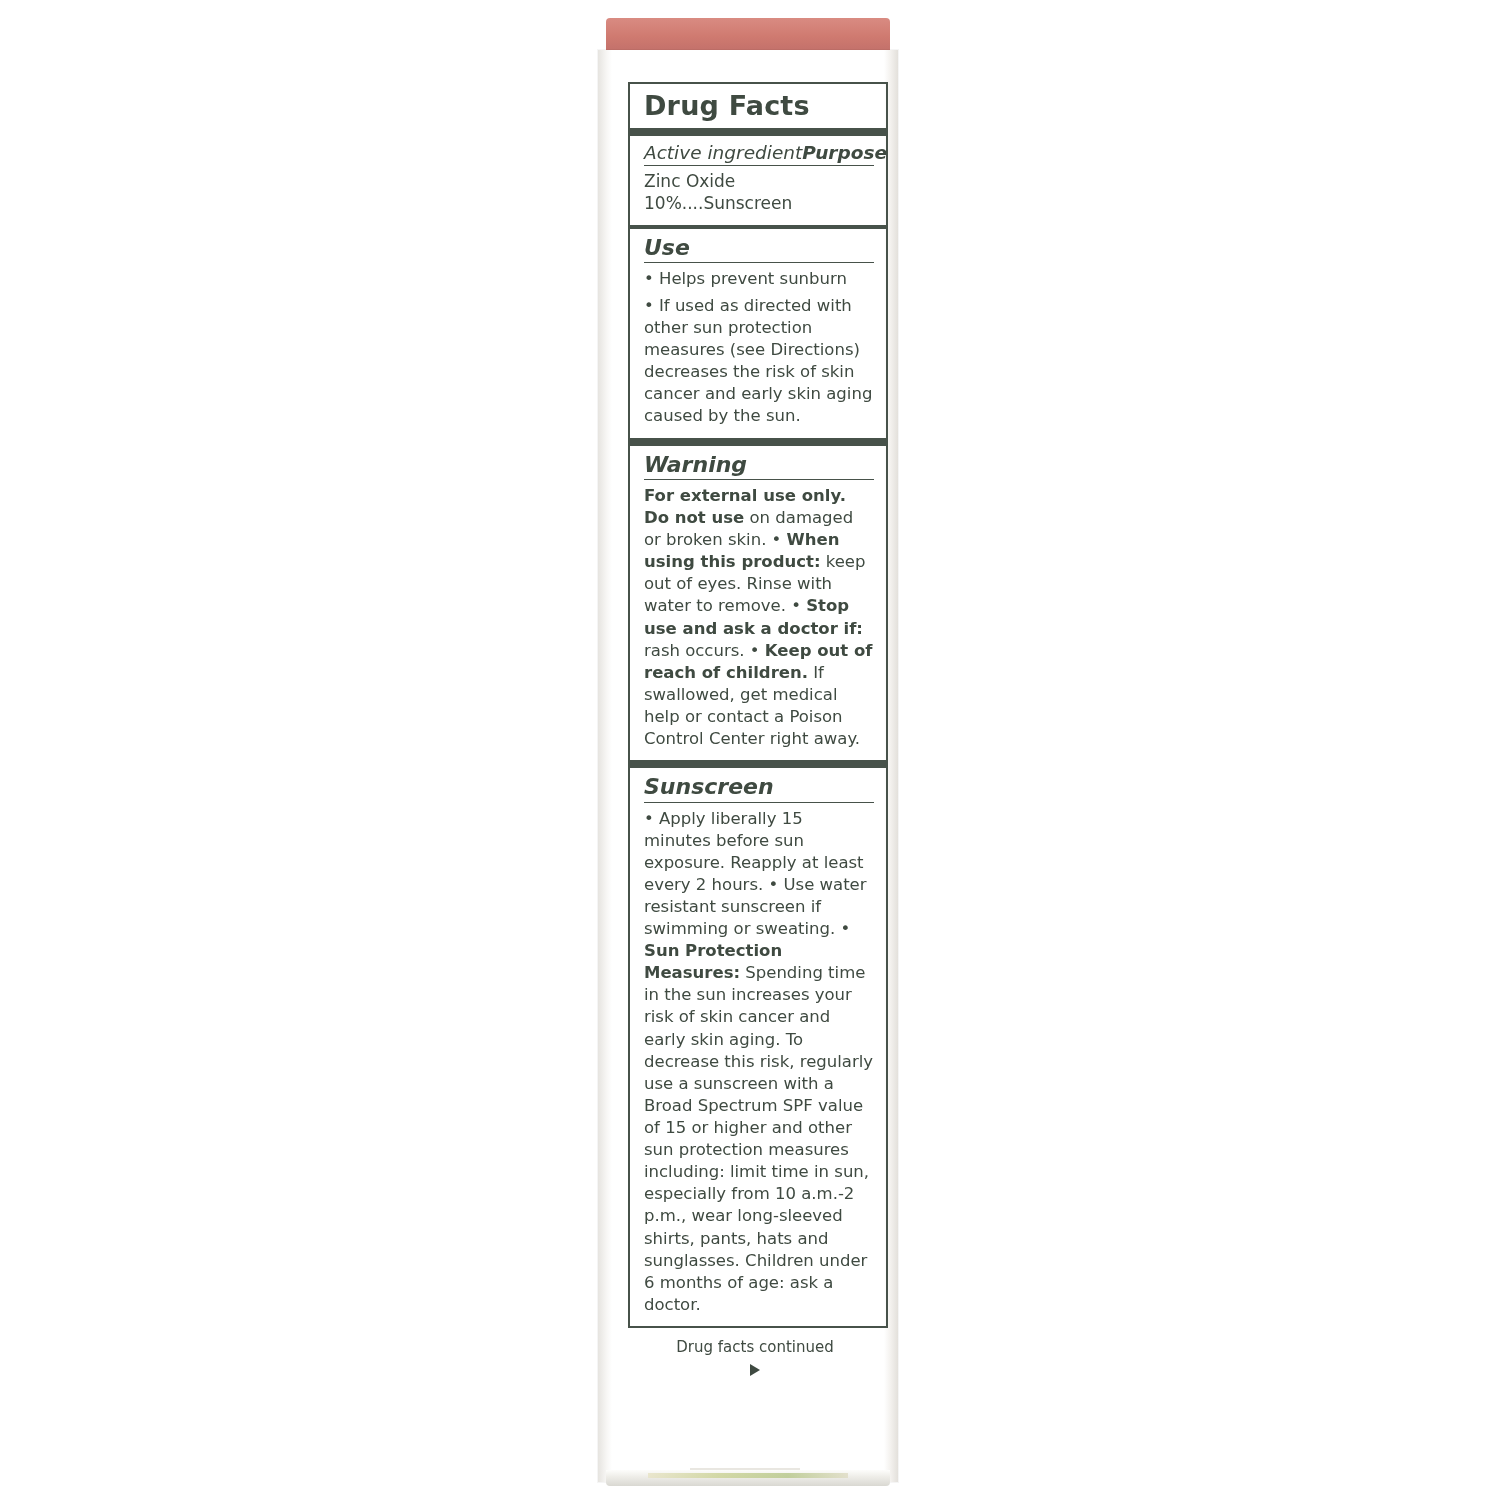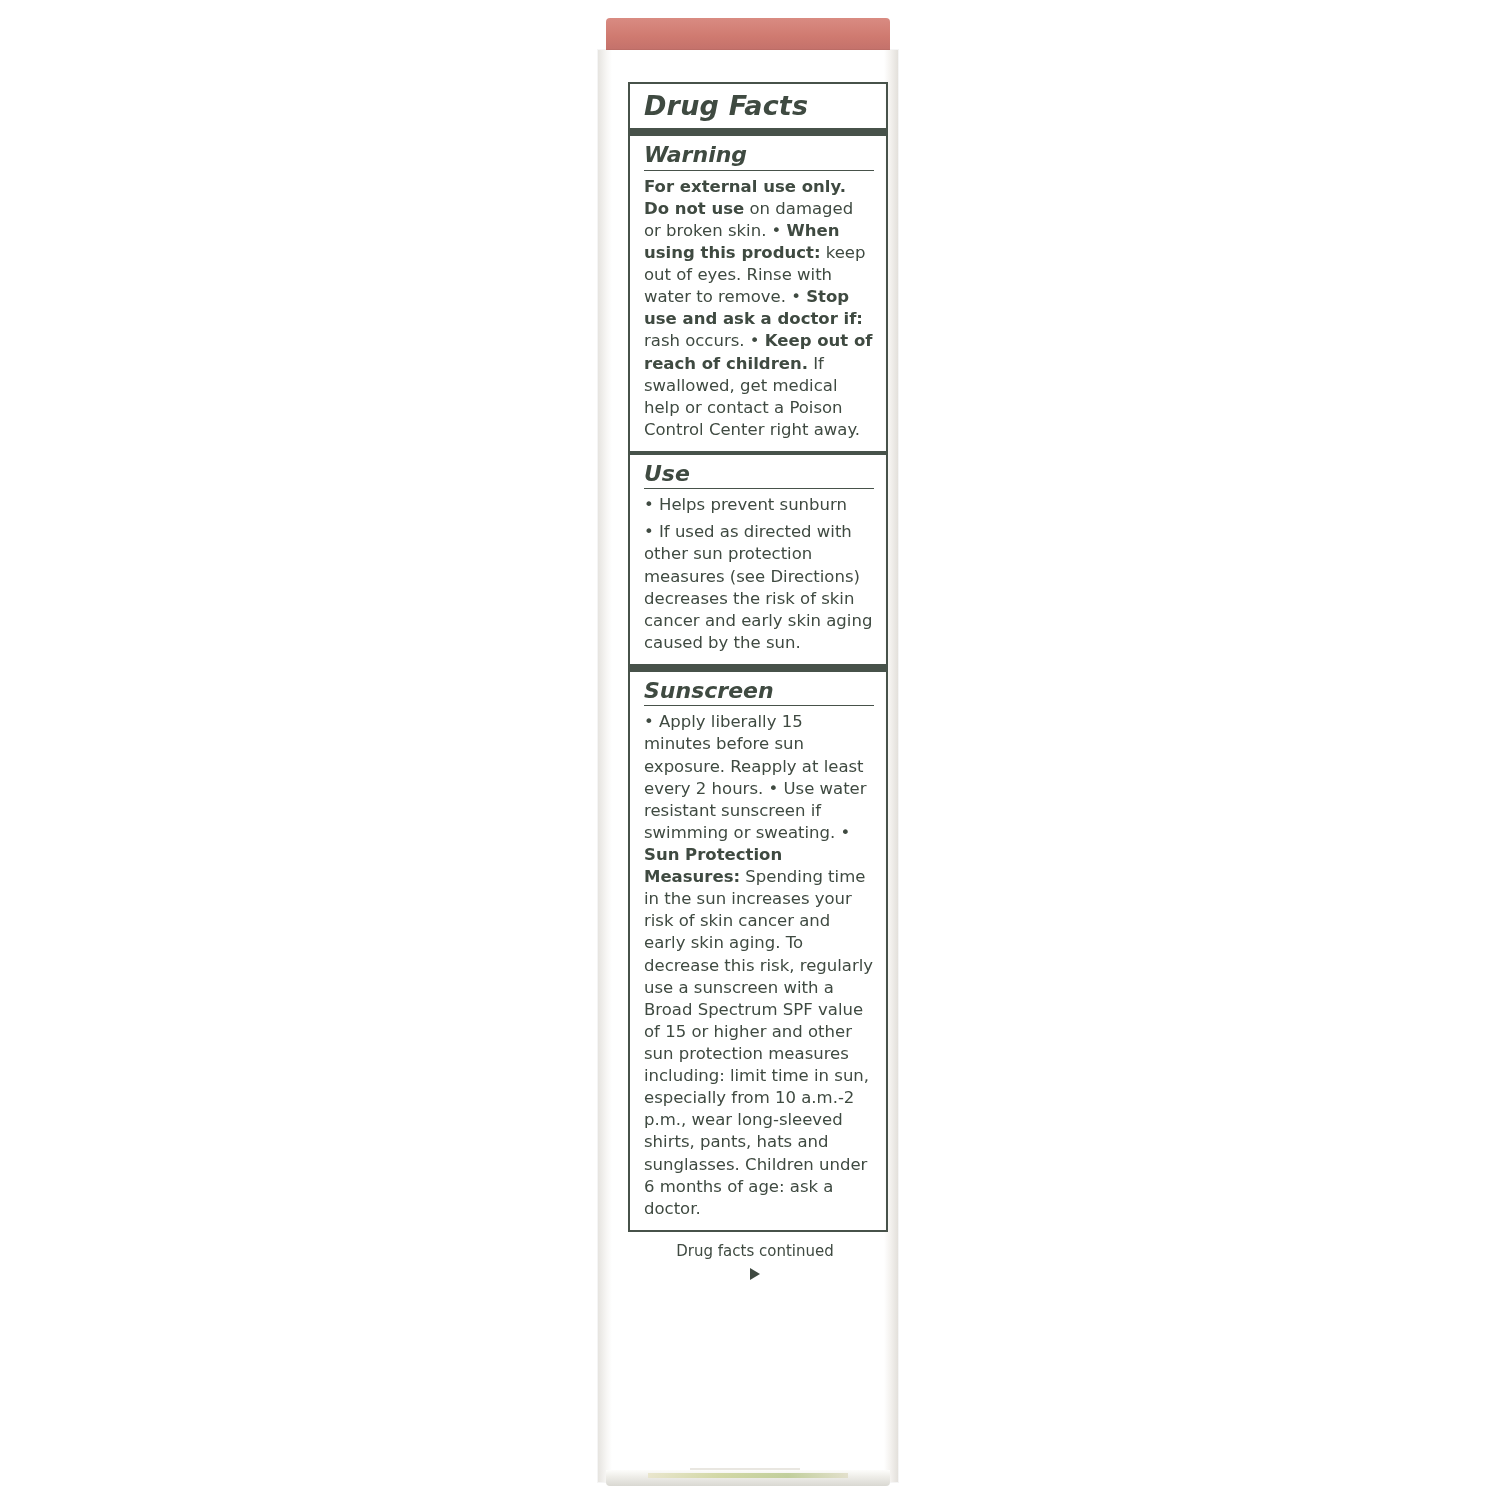--- a/index.html
+++ b/index.html
@@ -96,21 +96,20 @@
   .df-box {
     border: 2.5px solid #47524a;
     box-sizing: border-box;
   }
   .df-title-box {
     padding: 8px 10px 8px 14px;
   }
   .df-title {
     font-family: "DejaVu Sans", sans-serif;
     font-weight: bold;
-    font-style: italic;
     font-size: 27px;
     letter-spacing: 0.2px;
     color: #3f4a41;
     line-height: 1.05;
   }
   .df-section {
     border-left: 2.5px solid #47524a;
     border-right: 2.5px solid #47524a;
     border-bottom: 2.5px solid #47524a;
     box-sizing: border-box;
@@ -203,33 +202,40 @@
   <div class="box-bottom-notch"></div>
   <div class="box-bottom-edge"></div>
   <div class="box-bottom-strip"></div>
 
   <div class="drug-facts">
 
     <div class="df-box df-title-box">
       <div class="df-title">Drug Facts</div>
     </div>
 
-
     <div class="df-section thick-top">
-      <div class="sec-head">Warning</div>
-      <div class="body-text"><b>For external use only. Do not use</b> on damaged or broken skin. • <b>When using this product:</b> keep out of eyes. Rinse with water to remove. • <b>Stop use and ask a doctor if:</b> rash occurs. • <b>Keep out of reach of children.</b> If swallowed, get medical help or contact a Poison Control Center right away.</div>
+      <div class="hdr-row">
+        <span class="hdr-italic">Active ingredient</span>
+        <span class="hdr-italic bold">Purpose</span>
+      </div>
+      <div class="ingredient-line">Zinc Oxide 10%....Sunscreen</div>
     </div>
 
     <div class="df-section hair-top">
       <div class="sec-head">Use</div>
       <div class="bullet-line">• Helps prevent sunburn</div>
       <div class="bullet-line">• If used as directed with other sun protection measures (see Directions) decreases the risk of skin cancer and early skin aging caused by the sun.</div>
     </div>
 
     <div class="df-section thick-top">
+      <div class="sec-head">Warning</div>
+      <div class="body-text"><b>For external use only. Do not use</b> on damaged or broken skin. • <b>When using this product:</b> keep out of eyes. Rinse with water to remove. • <b>Stop use and ask a doctor if:</b> rash occurs. • <b>Keep out of reach of children.</b> If swallowed, get medical help or contact a Poison Control Center right away.</div>
+    </div>
+
+    <div class="df-section thick-top">
       <div class="sec-head">Sunscreen</div>
       <div class="body-text">• Apply liberally 15 minutes before sun exposure. Reapply at least every 2 hours. • Use water resistant sunscreen if swimming or sweating. • <b>Sun Protection Measures:</b> Spending time in the sun increases your risk of skin cancer and early skin aging. To decrease this risk, regularly use a sunscreen with a Broad Spectrum SPF value of 15 or higher and other sun protection measures including: limit time in sun, especially from 10 a.m.-2 p.m., wear long-sleeved shirts, pants, hats and sunglasses. Children under 6 months of age:  ask a doctor.</div>
     </div>
 
 
     <div class="df-footer">
       <span class="df-footer-text">Drug facts continued</span>
       <span class="arrow-right"></span>
     </div>
 

